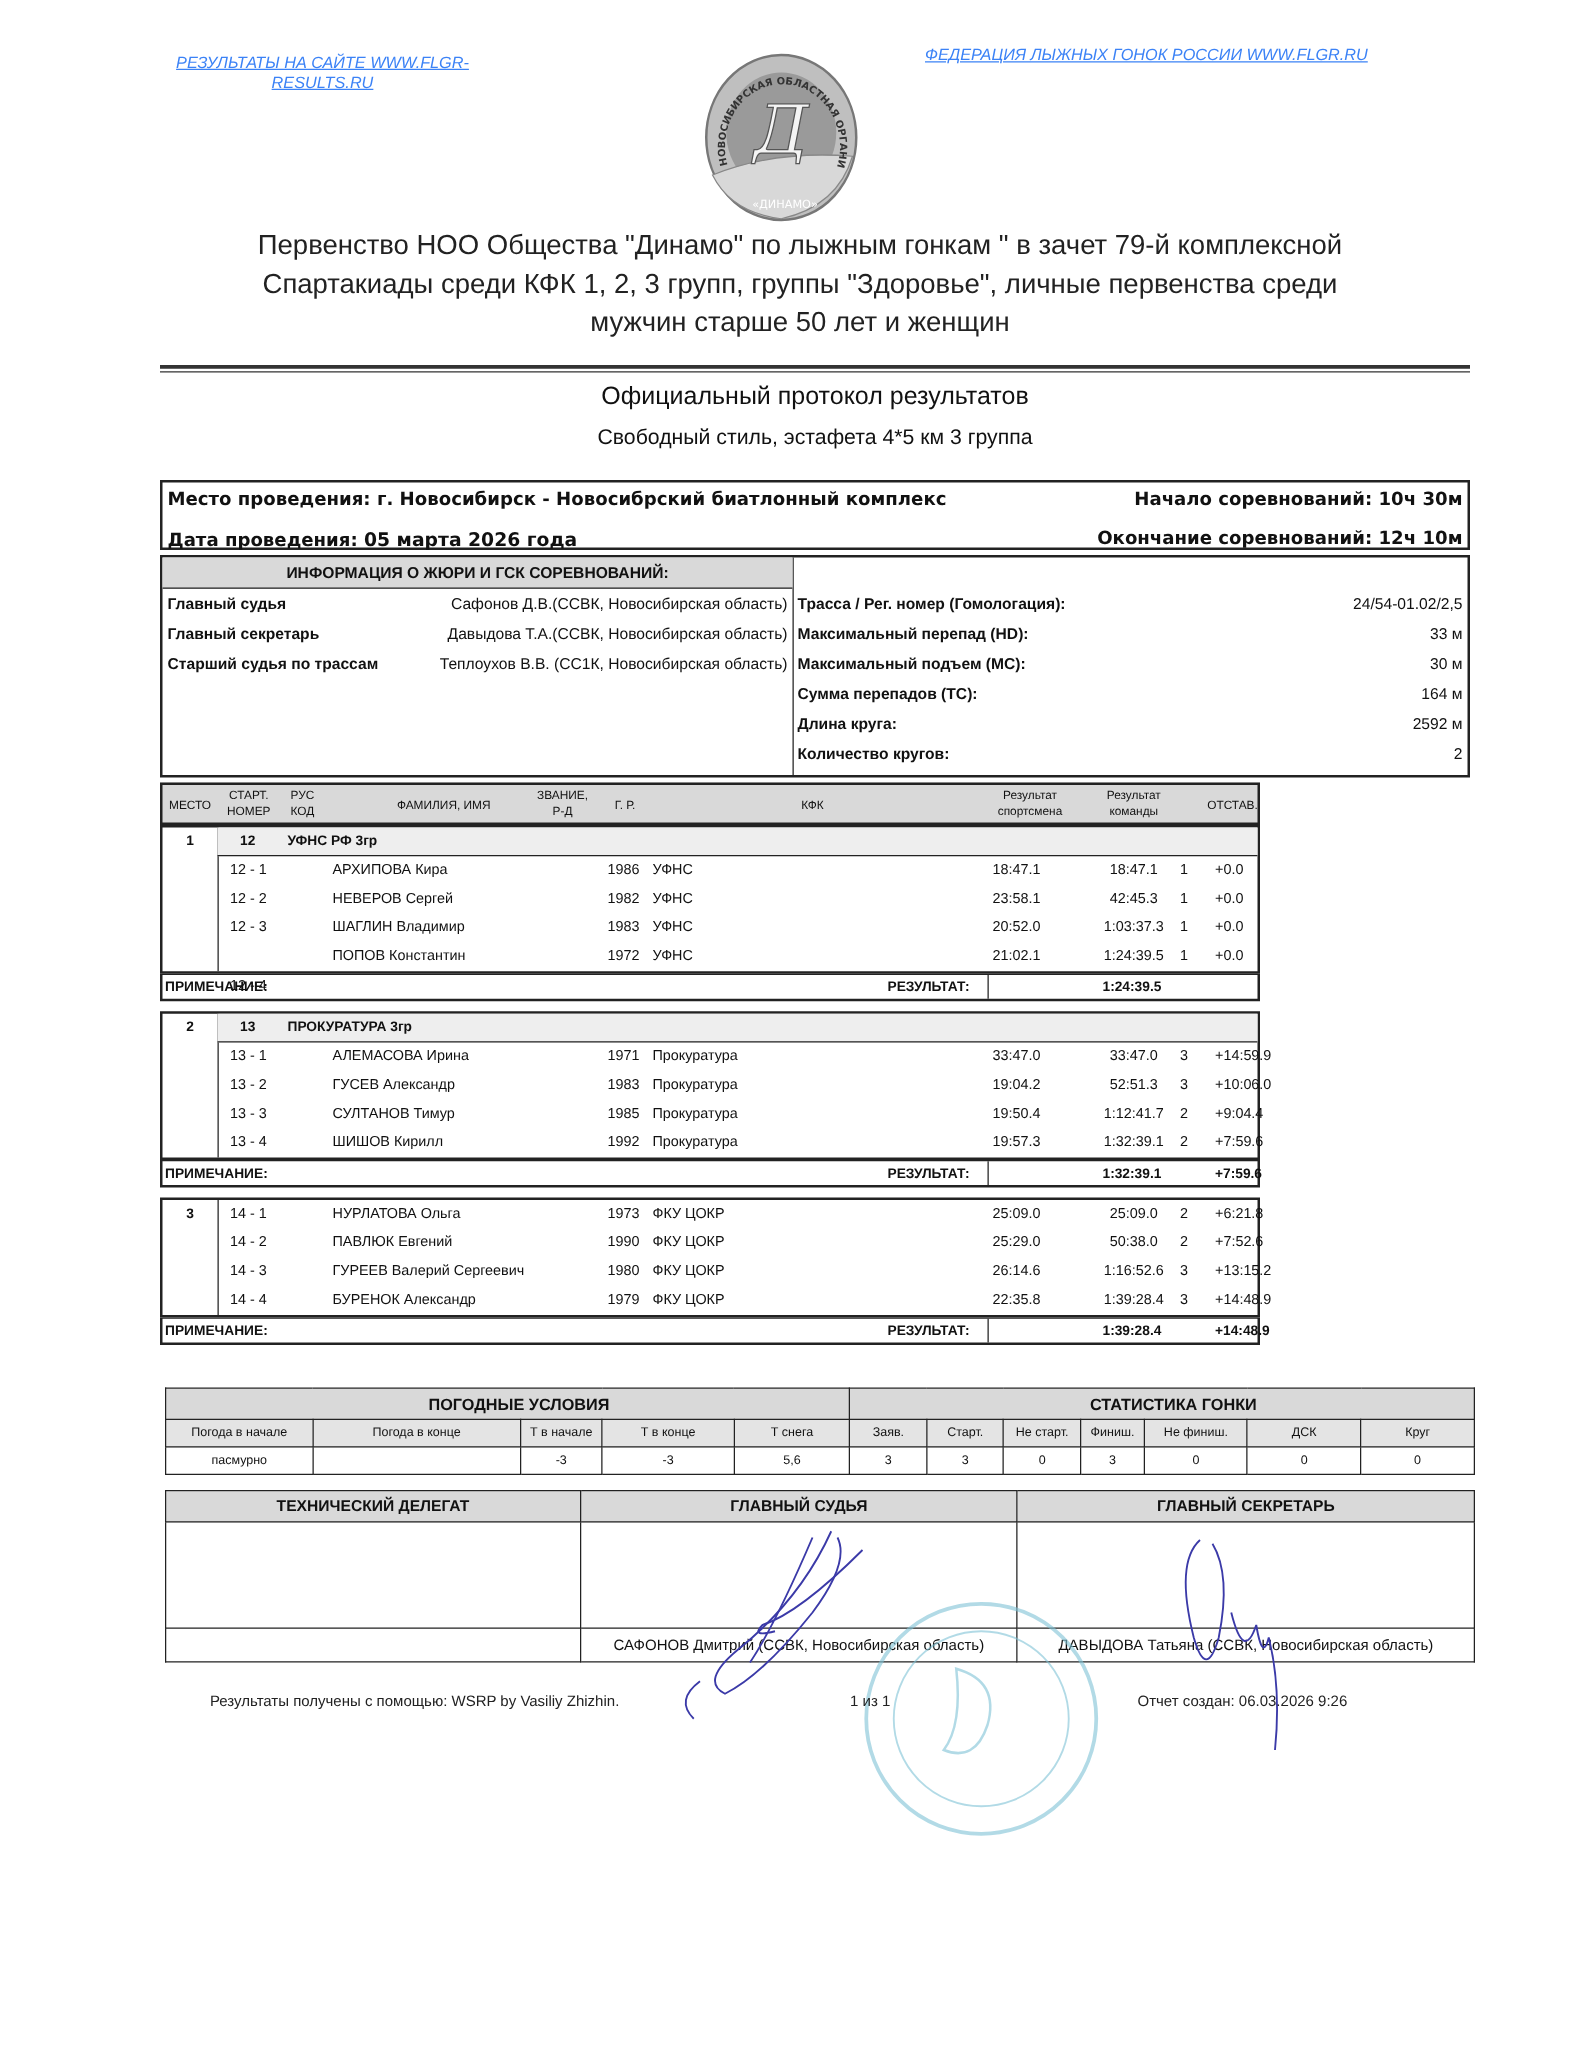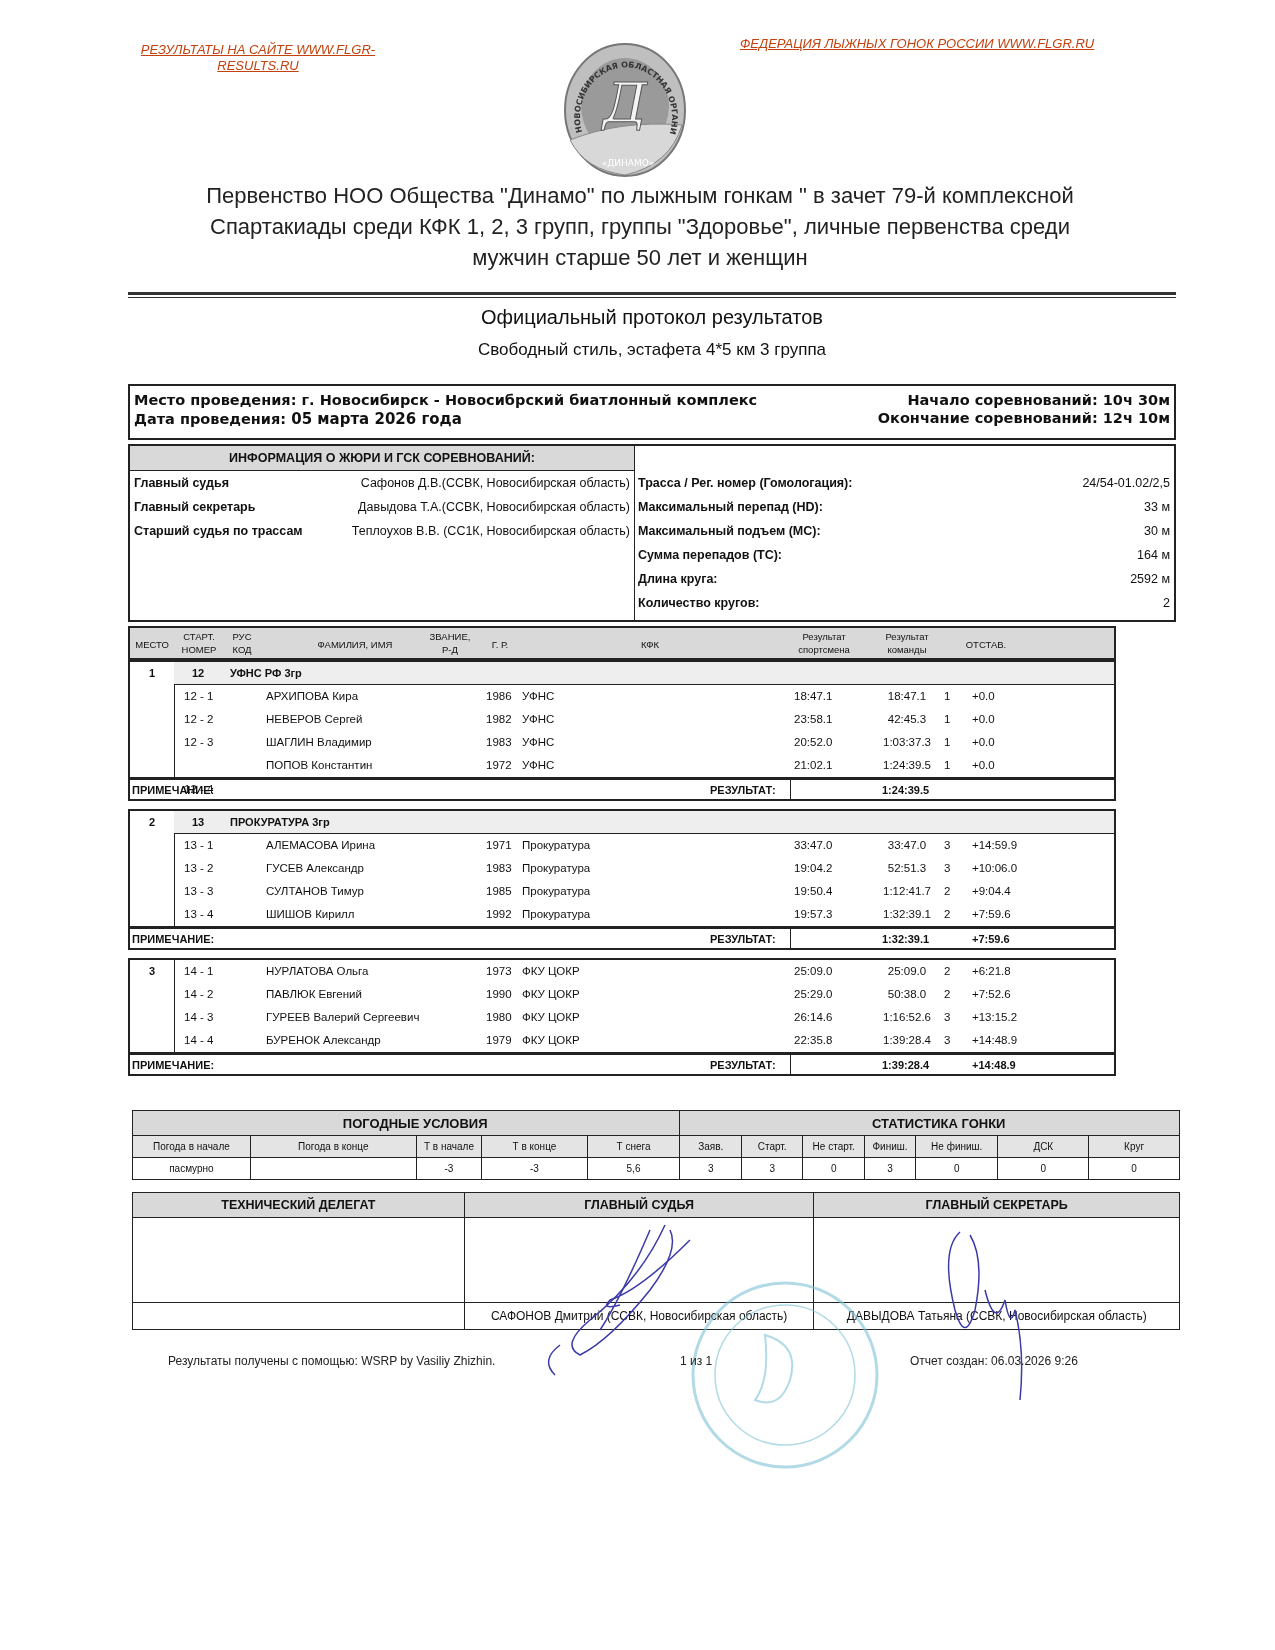--- a/index.html
+++ b/index.html
@@ -1,34 +1,34 @@
 <!DOCTYPE html>
 <html><head>
 <meta charset="utf-8">
 <style>
   html, body { margin:0; padding:0; background:#fff; }
   body { width:1275px; height:1650px; position:relative; font-family:"Liberation Sans", sans-serif; color:#111; overflow:hidden; }
   .abs { position:absolute; }
-  .hdr-link { font-style:italic; text-decoration:underline; font-size:13px; color:#c2410c; }
+  .hdr-link { font-style:italic; text-decoration:underline; font-size:13px; color:#3b82f6; }
   .logo { left:560px; top:40px; width:130px; height:140px; }
   .title { left:150px; top:180px; width:980px; text-align:center; font-size:22px; line-height:31px; color:#222; }
   .rule { left:128px; width:1048px; }
   .subtitle1 { left:128px; top:306px; width:1048px; text-align:center; font-size:20px; }
   .subtitle2 { left:128px; top:340px; width:1048px; text-align:center; font-size:17px; }
   .box { border:2px solid #222; box-sizing:border-box; }
   .sans { font-family:"DejaVu Sans", sans-serif; }
   .place-box { left:128px; top:384px; width:1048px; height:56px; font-size:14.5px; font-weight:bold; }
   .place-box .row { position:absolute; left:4px; right:4px; display:flex; justify-content:space-between; }
   .info-box { left:128px; top:444px; width:1048px; height:178px; }
   .info-head { position:absolute; top:0; height:24px; background:#d9d9d9; font-size:12.5px; font-weight:bold; text-align:center; line-height:24px; border-bottom:1px solid #222; }
   .info-left { position:absolute; left:0; top:0; width:504px; height:100%; border-right:1.5px solid #222; }
   .info-right { position:absolute; left:504px; top:0; right:0; height:100%; }
   .irow { position:absolute; left:4px; right:4px; display:flex; justify-content:space-between; font-size:12.5px; }
   .irow .lbl { font-weight:bold; }
-  .results { left:128px; top:626px; width:988px; }
+  .results { left:128px; top:626px; width:880px; }
   .res-head { position:relative; height:34px; background:#d9d9d9; border:2px solid #222; box-sizing:border-box; font-size:9.5px; }
   .res-head span { position:absolute; text-align:center; line-height:13px; }
   .team { position:relative; border:2px solid #222; box-sizing:border-box; margin-top:5px; }
   .team:first-of-type { margin-top:0; }
   .team-place { position:absolute; left:0; top:0; bottom:0; width:44px; border-right:1.5px solid #222; font-size:11px; font-weight:bold; text-align:center; padding-top:5px; }
   .team-head { margin-left:44px; height:22px; background:#eee; border-bottom:1.5px solid #222; font-size:11px; font-weight:bold; position:relative; }
   .team-head span { position:absolute; top:5px; }
   .member { margin-left:44px; height:23px; position:relative; font-size:11.5px; }
   .member span { position:absolute; top:5px; }
   .note { position:relative; height:22px; border:2px solid #222; border-top:1px solid #222; box-sizing:border-box; font-size:11px; font-weight:bold; }
@@ -75,21 +75,21 @@
 <div class="abs rule" style="top:297px; border-top:1px solid #333;"></div>
 
 <div class="abs subtitle1">Официальный протокол результатов</div>
 <div class="abs subtitle2">Свободный стиль, эстафета 4*5 км 3 группа</div>
 
 <div class="abs box place-box sans">
   <div class="row" style="top:6px;">
     <span><span>Место проведения:</span> <span>г. Новосибирск - Новосибрский биатлонный комплекс</span></span>
     <span><span>Начало соревнований:</span> <span>10ч 30м</span></span>
   </div>
-  <div class="row" style="top:24px;">
+  <div class="row" style="top:37px;">
     <span><span>Дата проведения:</span> <span style="font-size:15px;">05 марта 2026 года</span></span>
     <span><span>Окончание соревнований:</span> <span>12ч 10м</span></span>
   </div>
 </div>
 
 <div class="abs box info-box">
   <div class="info-left">
     <div class="info-head" style="left:0; right:0;">ИНФОРМАЦИЯ О ЖЮРИ И ГСК СОРЕВНОВАНИЙ:</div>
     <div class="irow" style="top:30px;">
         <span class="lbl">Главный судья</span>

